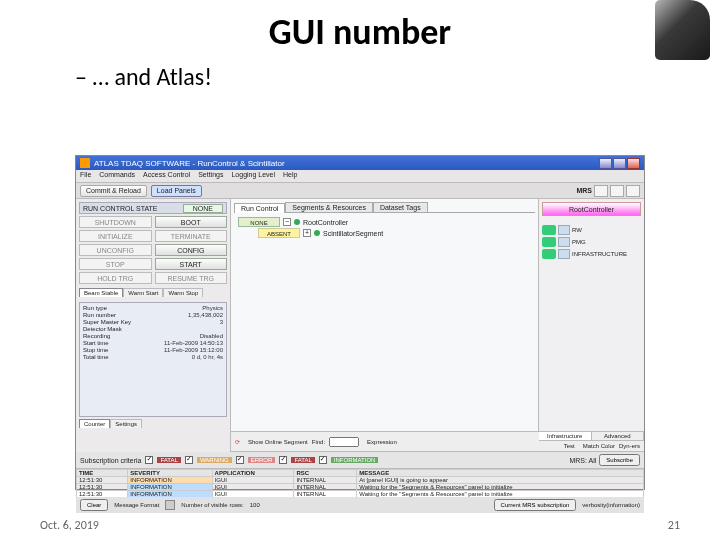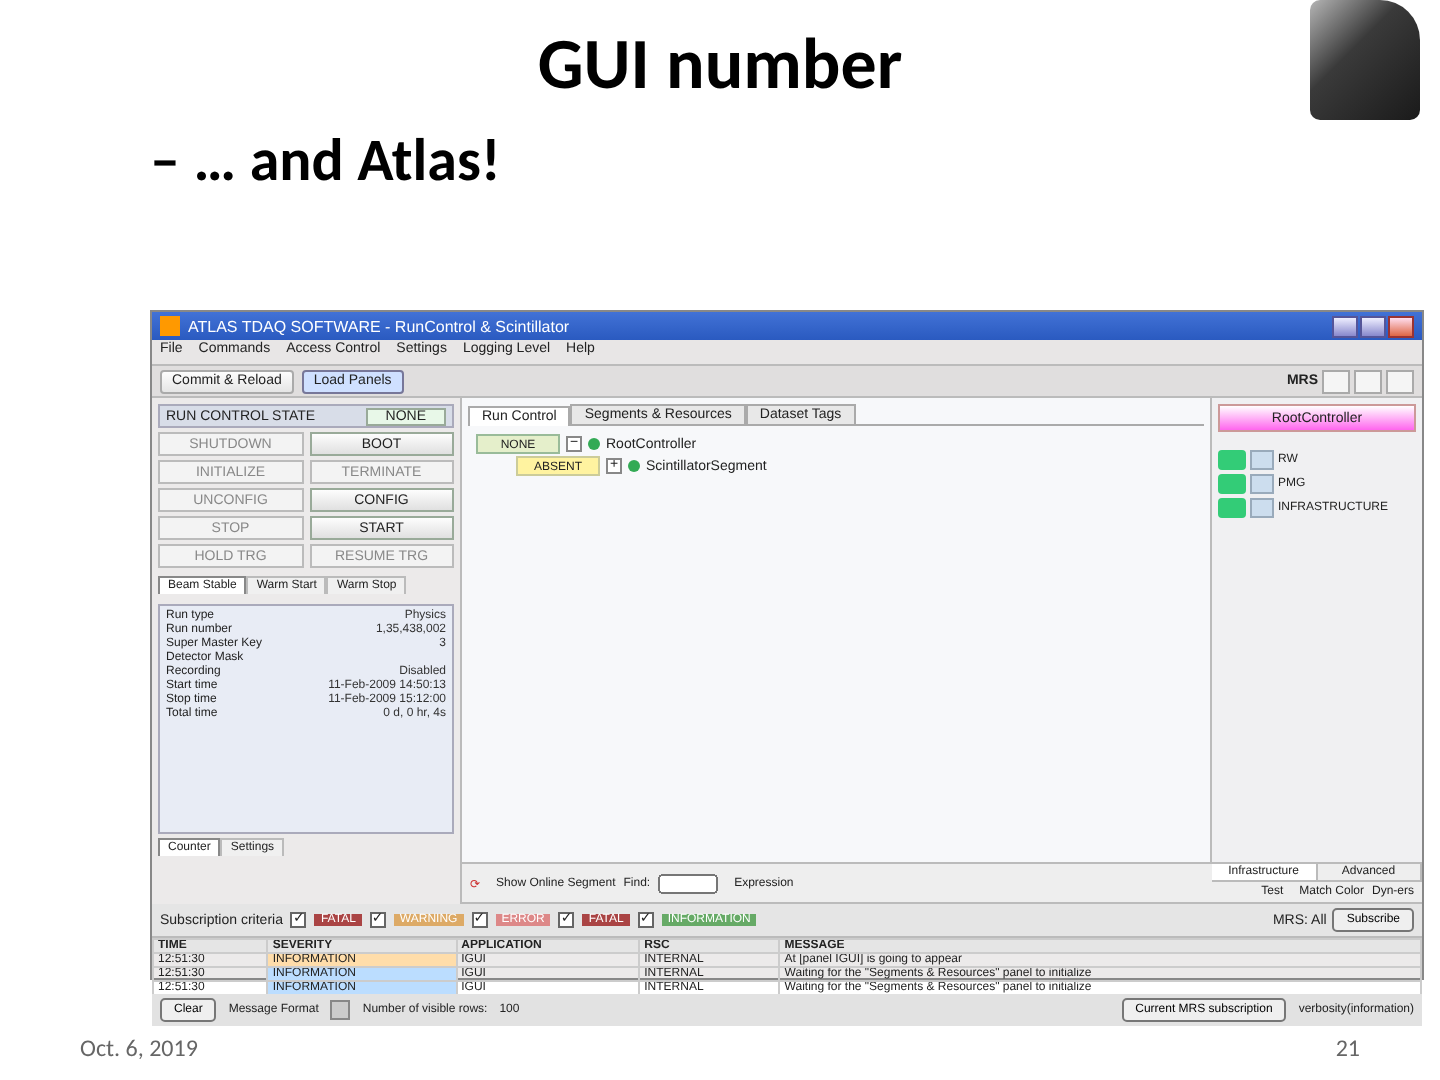--- a/index.html
+++ b/index.html
@@ -2,27 +2,27 @@
 <html><head>
 <meta charset="utf-8">
 <style>
   * { box-sizing: border-box; margin: 0; padding: 0; }
   body { width: 720px; height: 540px; background: #fff; font-family: Arial, sans-serif; position: relative; overflow: hidden; }
   .slide { width: 100%; height: 100%; position: relative; }
   .slide-title { font-size: 36px; font-family: Calibri, Arial; text-align: center; padding-top: 10px; }
   .bullets { padding-left: 45px; margin-top: 8px; font-family: Calibri, Arial; }
   .bullets li { list-style: none; font-size: 26px; margin-bottom: 2px; }
   .bullets li::before { content: "• "; }
-  .bullets li.sub { font-size: 30px; margin-left: 30px; font-weight: bold; }
+  .bullets li.sub { font-size: 24px; margin-left: 30px; }
   .bullets li.sub::before { content: "– "; }
   .footer { position: absolute; bottom: 8px; width: 100%; display: flex; justify-content: space-between; padding: 0 40px; font-size: 12px; color: #666; font-family: Calibri, Arial; }
   .stone { position: absolute; top: 0; right: 10px; width: 55px; height: 60px; background: linear-gradient(135deg, #b5b5b5 0%, #3a3a3a 40%, #1a1a1a 100%); border-radius: 5px 20px 5px 5px; }
   
   
-  .app { position: absolute; left: 75px; top: 155px; width: 637px; height: 335px; border: 1px solid #888; background: #eceaea; font-family: Verdana, Arial; font-size: 7px; color: #222; }
+  .app { position: absolute; left: 75px; top: 155px; width: 570px; height: 335px; border: 1px solid #888; background: #eceaea; font-family: Verdana, Arial; font-size: 7px; color: #222; }
   .titlebar { height: 14px; background: linear-gradient(#4272d6, #2a5ac0); color: #fff; font-size: 8px; padding: 1px 4px; display: flex; align-items: center; }
   .titlebar .spacer { flex: 1; }
   .titlebar .winbtn { width: 13px; height: 11px; background: linear-gradient(#fde, #d64); margin-left: 1px; border: 1px solid #933; }
   .titlebar .winbtn.min, .titlebar .winbtn.max { background: linear-gradient(#eef, #88c); border-color: #559; }
   .menubar { height: 13px; background: #e8e6e6; border-bottom: 1px solid #bbb; padding: 1px 4px; display: flex; gap: 8px; }
   .toolbar { height: 16px; background: #e0dede; border-bottom: 1px solid #bbb; display: flex; align-items: center; padding: 0 4px; }
   .toolbar .tb-btn { height: 12px; padding: 0 5px; border: 1px solid #aaa; background: linear-gradient(#fdfdfd,#e5e5e5); border-radius: 2px; margin-right: 4px; display: inline-flex; align-items: center; }
   .toolbar .tb-btn.sel { background: #cfe0ff; border-color: #779; }
   .toolbar .spacer { flex: 1; }
   .toolbar .icon16 { width: 14px; height: 12px; border: 1px solid #aaa; background: #f5f5f5; margin-left: 2px; }

